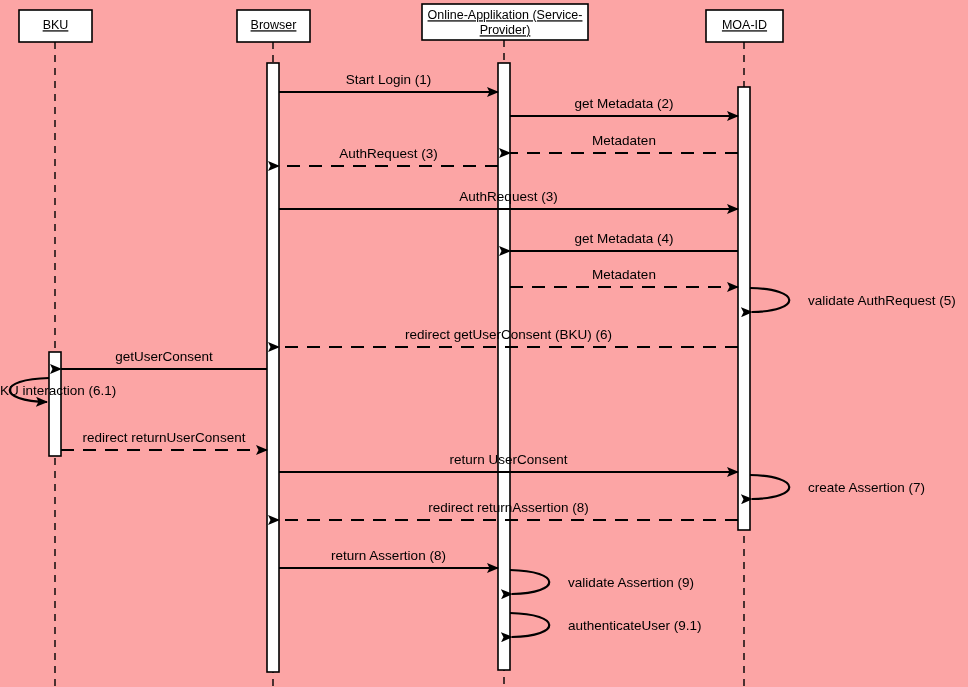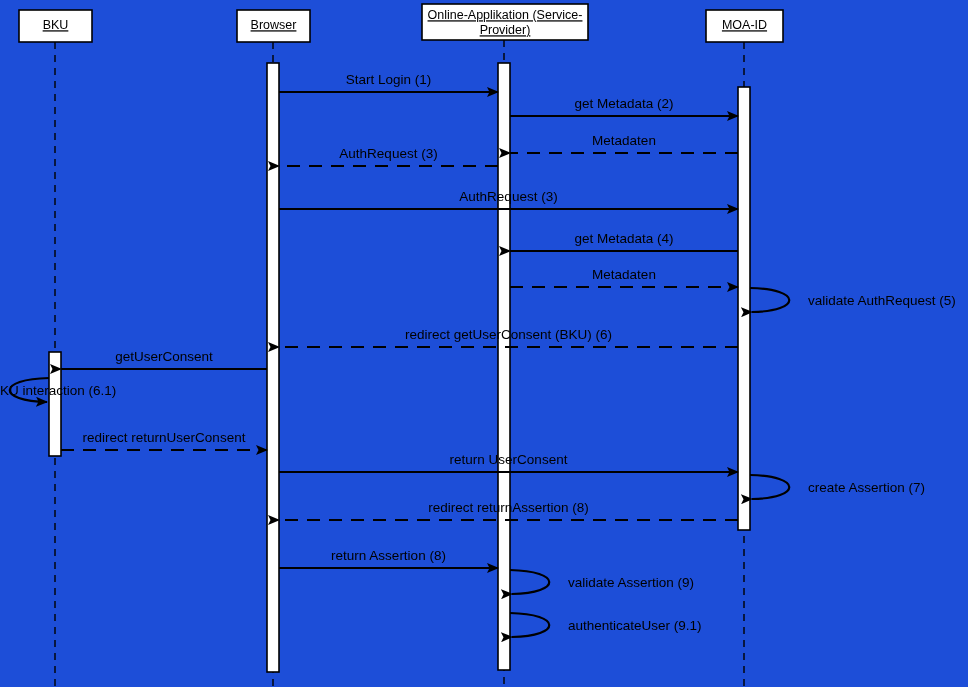--- a/index.html
+++ b/index.html
@@ -9,21 +9,21 @@
     background: #ffffff;
   }
   body {
     font-family: "Liberation Sans", sans-serif;
     color: #000000;
   }
   #diagram-root {
     position: relative;
     width: 968px;
     height: 687px;
-    background: #1d4ed8;
+    background: #fca5a5;
     overflow: hidden;
   }
   #diagram-svg {
     position: absolute;
     left: 0;
     top: 0;
     width: 968px;
     height: 687px;
   }
   .lifeline-head-box {

